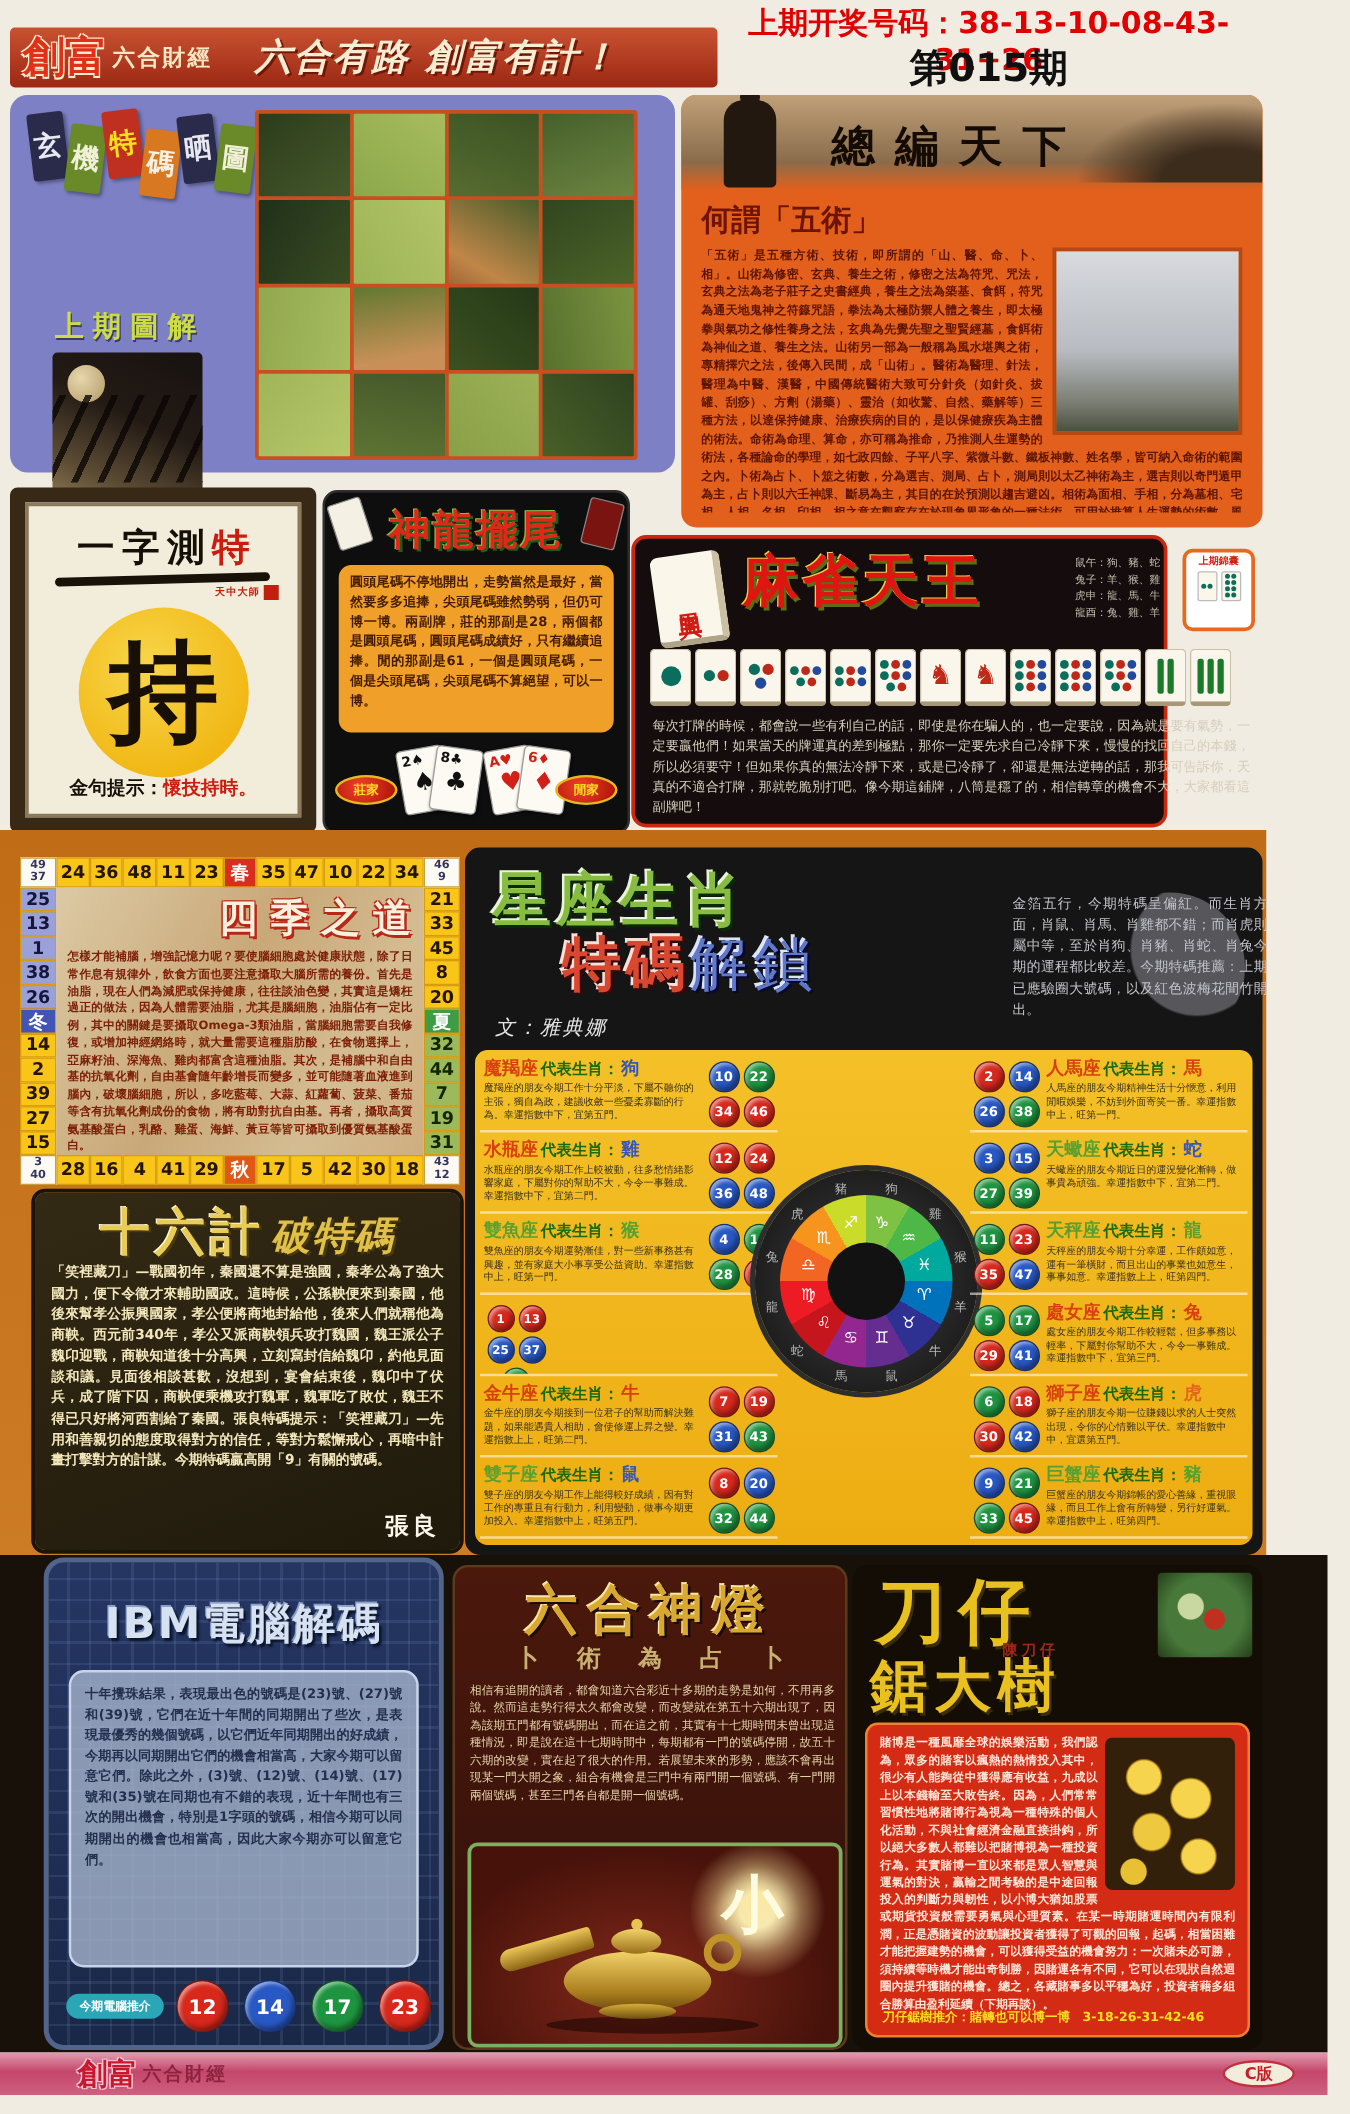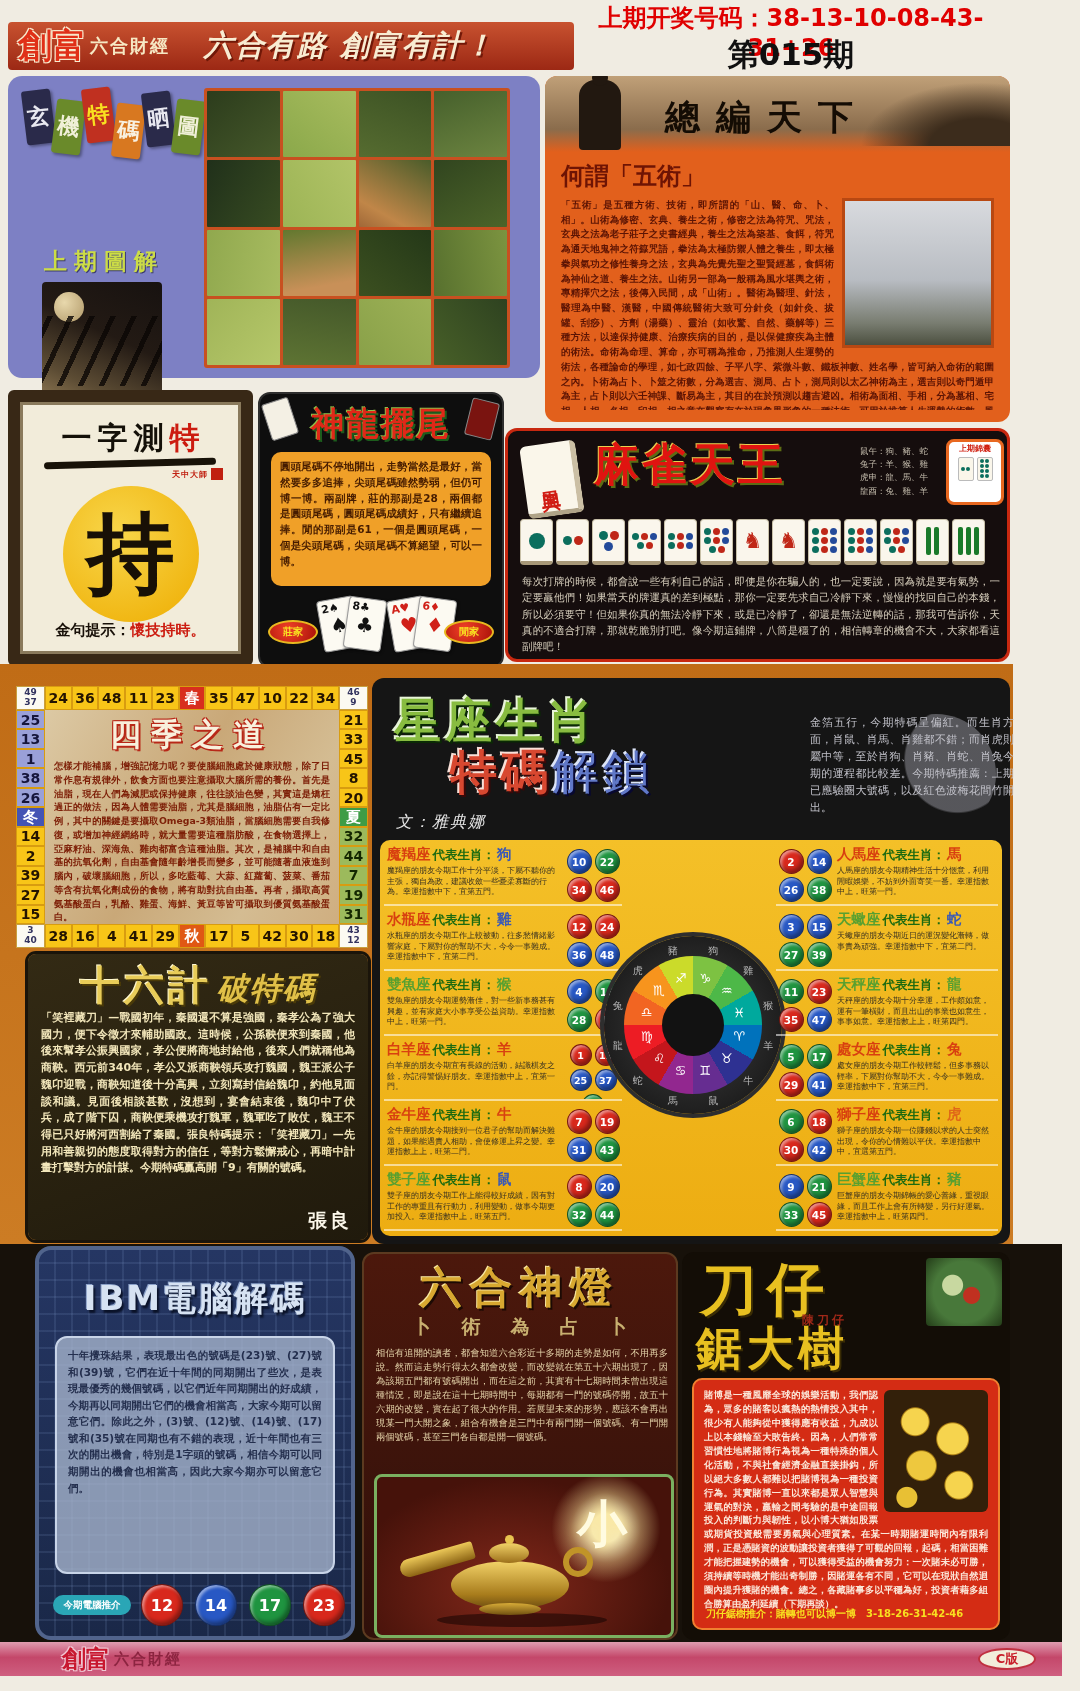--- a/index.html
+++ b/index.html
@@ -62,21 +62,21 @@
   #dragon{left:258px;top:392px;width:242px;height:272px;background:#0e0e0e;border:2px solid #2e2e2e;border-radius:12px}
   #dragon-title{position:absolute;left:0;top:8px;width:100%;text-align:center;font-size:33px;font-weight:900;color:#e02818;letter-spacing:2px;text-shadow:2px 2px 0 #1c5c1c,-1px -1px 0 #8ac048}
   .deco-card{position:absolute;width:26px;height:36px;background:#f4f0e4;border:1px solid #888;border-radius:3px}
   #dragon-box{position:absolute;left:11px;top:58px;width:220px;height:134px;background:#f0a028;border-radius:10px;padding:7px 9px;box-sizing:border-box;font-size:10.5px;font-weight:bold;color:#461c00;line-height:1.5;overflow:hidden}
   .oval-label{position:absolute;width:46px;height:20px;border-radius:50%;background:radial-gradient(circle at 40% 35%,#f04028,#a81008);border:2px solid #e8b820;color:#f8e020;font-size:10px;font-weight:900;display:flex;align-items:center;justify-content:center}
   .pcardbig{position:absolute;width:38px;height:52px;background:#fcfaf2;border:1px solid #999;border-radius:4px;font-size:11px;font-weight:900;padding:2px 3px;box-sizing:border-box;box-shadow:1px 1px 3px rgba(0,0,0,.5)}
   .pcardbig.red{color:#d02018}.pcardbig.black{color:#111}
   .pcardbig .ctr{position:absolute;left:0;top:14px;width:100%;text-align:center;font-size:20px}
 
   
-  #mahjong{left:505px;top:428px;width:505px;height:234px;background:#150d0d;border:3px solid #c82810;border-radius:12px;box-sizing:border-box}
+  #mahjong{left:505px;top:428px;width:429px;height:234px;background:#150d0d;border:3px solid #c82810;border-radius:12px;box-sizing:border-box}
   #mj-tile-icon{position:absolute;left:16px;top:12px;width:50px;height:68px;background:#faf6ea;border-radius:6px;border-right:6px solid #cbbfa4;border-bottom:5px solid #b0a488;transform:rotate(-8deg);display:flex;align-items:center;justify-content:center}
   #mj-tile-icon .vchars{writing-mode:vertical-rl;font-size:19px;font-weight:900;color:#d01c14;letter-spacing:2px}
   #mj-title{position:absolute;left:86px;top:4px;font-size:45px;font-weight:900;color:#e01410;letter-spacing:3px;text-shadow:2px 2px 0 #5c6c14,-1px -1px 0 #e8d050}
   #mj-side{position:absolute;left:352px;top:14px;width:82px;font-size:8.5px;color:#c4bcac;line-height:1.55}
   #mj-prev{position:absolute;left:438px;top:8px;width:58px;height:66px;background:#fff;border:3px solid #e86820;border-radius:8px;box-sizing:border-box;text-align:center}
   #mj-prev .lbl{font-size:8px;color:#d02010;font-weight:900;line-height:1.2;padding-top:2px}
   #mj-prev .minis{display:flex;justify-content:center;gap:3px;margin-top:3px}
   .mini-tile{width:16px;height:24px;background:#faf6ea;border:1px solid #bbb;border-radius:2px;display:flex;flex-wrap:wrap;align-items:center;justify-content:center;gap:1px;padding:1px;box-sizing:border-box}
   .mini-tile i{width:4px;height:4px;border-radius:50%;background:#0b6e5d}
   #mj-tiles{position:absolute;left:12px;top:88px;display:flex;gap:3px}
@@ -94,21 +94,21 @@
 
   
   #seasons{left:16px;top:686px;width:352px;height:262px;background:#f6eedd}
   .scell{position:absolute;display:flex;align-items:center;justify-content:center;font-size:14px;font-weight:900;background:#f8c518;color:#241400;border:1px solid #d89c10;box-sizing:border-box}
   .sv-blue{background:#9aa0d8;color:#16163c}
   .sv-green{background:#9cba5c;color:#132600}
   .ssn{color:#fff;font-size:15px}
   .ssn-spring{background:#d82e1e}.ssn-summer{background:#3e9c46}.ssn-autumn{background:#e05814}.ssn-winter{background:#4454b4}
   .scorner{position:absolute;background:#fcfaf2;border:1px solid #c8a040;box-sizing:border-box;font-size:9px;font-weight:900;color:#343460;display:flex;flex-direction:column;align-items:center;justify-content:center;line-height:1.1}
   #seasons-inner{position:absolute;left:29px;top:24px;width:294px;height:214px;background:linear-gradient(120deg,#dcc9a4,#c9a878 45%,#d4bc92 75%,#cfae80);overflow:hidden}
-  #seasons-title{text-align:center;margin-top:4px;font-size:31px;font-weight:900;color:#f8f0dc;letter-spacing:10px;text-shadow:2px 2px 0 #b82818,-1px -1px 0 #b82818,1px -1px 0 #b82818,-1px 1px 0 #b82818}
+  #seasons-title{text-align:right;margin-top:4px;font-size:31px;font-weight:900;color:#f8f0dc;letter-spacing:10px;text-shadow:2px 2px 0 #b82818,-1px -1px 0 #b82818,1px -1px 0 #b82818,-1px 1px 0 #b82818}
   #seasons-body{padding:3px 9px;font-size:9.3px;font-weight:bold;color:#7e2008;line-height:1.48}
 
   
   #sixteen{left:28px;top:954px;width:340px;height:286px;background:linear-gradient(160deg,#332a14,#201a0c);border-radius:8px;box-shadow:0 0 0 3px #1a140a}
   #sixteen-title{position:absolute;left:0;top:4px;width:100%;text-align:center}
   #sixteen-title .a{font-size:40px;font-weight:900;color:#e8cc58;text-shadow:2px 2px 0 #4a3a08,-1px -1px 0 #fff8d0;letter-spacing:4px}
   #sixteen-title .b{font-size:31px;font-weight:900;color:#e0c048;font-style:italic;text-shadow:2px 2px 0 #4a3a08;letter-spacing:2px}
   #sixteen-body{position:absolute;left:13px;top:56px;width:314px;height:206px;font-size:11px;font-weight:bold;color:#f2e6ba;line-height:1.52;overflow:hidden}
   #sixteen-sign{position:absolute;right:16px;bottom:6px;font-size:19px;font-weight:900;color:#fbf7ea;letter-spacing:3px}
 
@@ -540,24 +540,20 @@
             <div class="zdesc">雙魚座的朋友今期運勢漸佳，對一些新事務甚有興趣，並有家庭大小事享受公益資助。幸運指數中上，旺第一門。</div>
           </div>
           <div class="zballs">
             <div class="ball sm b-blue">4</div>
             <div class="ball sm b-green">16</div>
             <div class="ball sm b-green">28</div>
             <div class="ball sm b-red">40</div>
           </div>
         </div>
         <div class="zentry">
-          <div class="ztext">
-            <div class="ztitle"><span style="color:#d84010">白羊座</span><span class="lbl">代表生肖：</span><span style="color:#d84010">羊</span></div>
-            <div class="zdesc">白羊座的朋友今期宜有長線的活動，結識棋友之餘，亦記得警惕好朋友。幸運指數中上，宜第一門。</div>
-          </div>
           <div class="zballs">
             <div class="ball sm b-red" style="height: 20px; width: 20px; font-size: 9.5px;">1</div>
             <div class="ball sm b-red" style="height: 20px; width: 20px; font-size: 9.5px;">13</div>
             <div class="ball sm b-blue" style="height: 20px; width: 20px; font-size: 9.5px;">25</div>
             <div class="ball sm b-blue" style="height: 20px; width: 20px; font-size: 9.5px;">37</div>
             <div class="ball sm b-green" style="height: 20px; width: 20px; font-size: 9.5px;">49</div>
           </div>
         </div>
         <div class="zentry">
           <div class="ztext">

